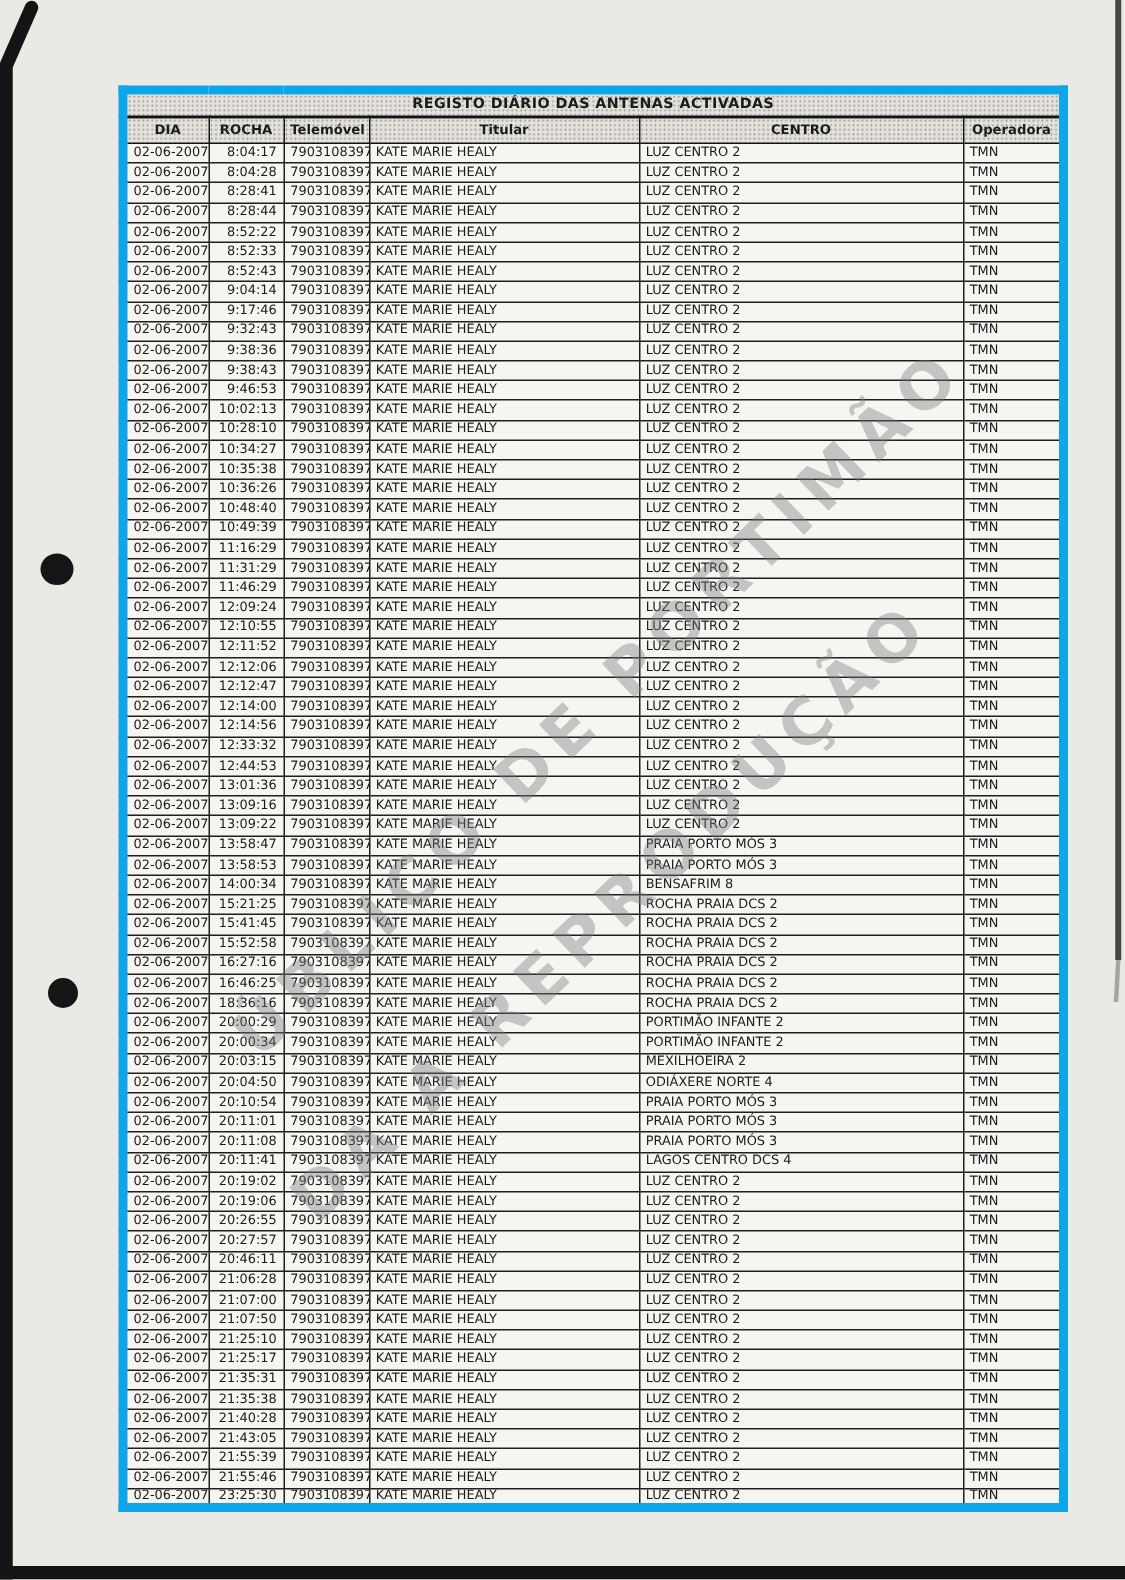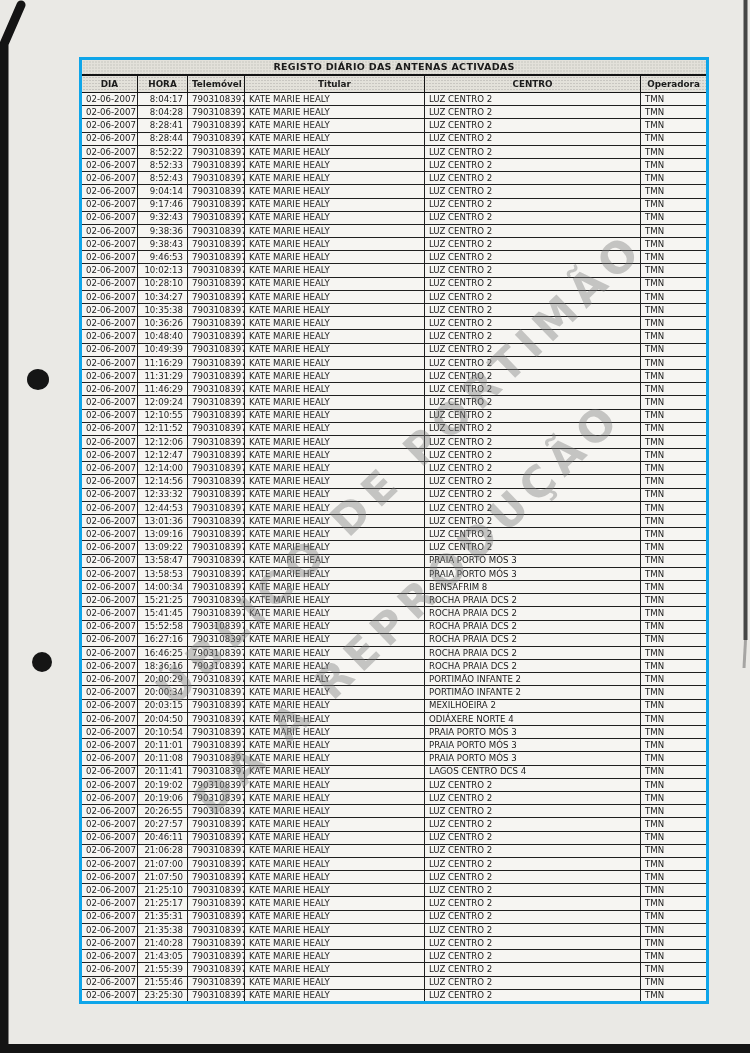--- a/index.html
+++ b/index.html
@@ -34,21 +34,21 @@
   }
   tr.header-row th{
     height:16px;
     font-size:8.8px;font-weight:bold;text-align:center;
     background-color:#e3e1da;
     background-image:radial-gradient(circle, rgba(85,85,85,.38) .7px, transparent .8px);
     background-size:3px 3px;
     border:1px solid #141414;
     border-top-width:2px;
   }
-  table.log{border:3px solid #0ea5e9;}
+  table.log{border:6px solid #0ea5e9;}
   tbody tr{height:13.2px;}
   td.col-dia{text-align:center;}
   td.col-hora{text-align:right;padding-right:6px;}
   td.col-telemovel{text-align:right;padding-right:5px;}
   td.col-titular,td.col-celula,td.col-operadora{text-align:left;}
   
   .watermark{
     position:absolute;pointer-events:none;
     font-family:"DejaVu Sans",sans-serif;
     font-weight:bold;
@@ -88,21 +88,21 @@
       <col style="width:180px">
         <col style="width:216px">
         <col style="width:67px">
     </colgroup>
     <thead>
       <tr class="title-row">
         <td colspan="6">REGISTO DIÁRIO DAS ANTENAS ACTIVADAS</td>
       </tr>
       <tr class="header-row">
         <th>DIA</th>
-        <th>HORA</th>
+        <th>ROCHA</th>
         <th>Telemóvel</th>
         <th>Titular</th>
         <th>CENTRO</th>
         <th>Operadora</th>
       </tr>
     </thead>
     <tbody>
         <tr>
           <td class="col-dia">02-06-2007</td>
           <td class="col-hora">8:04:17</td>

